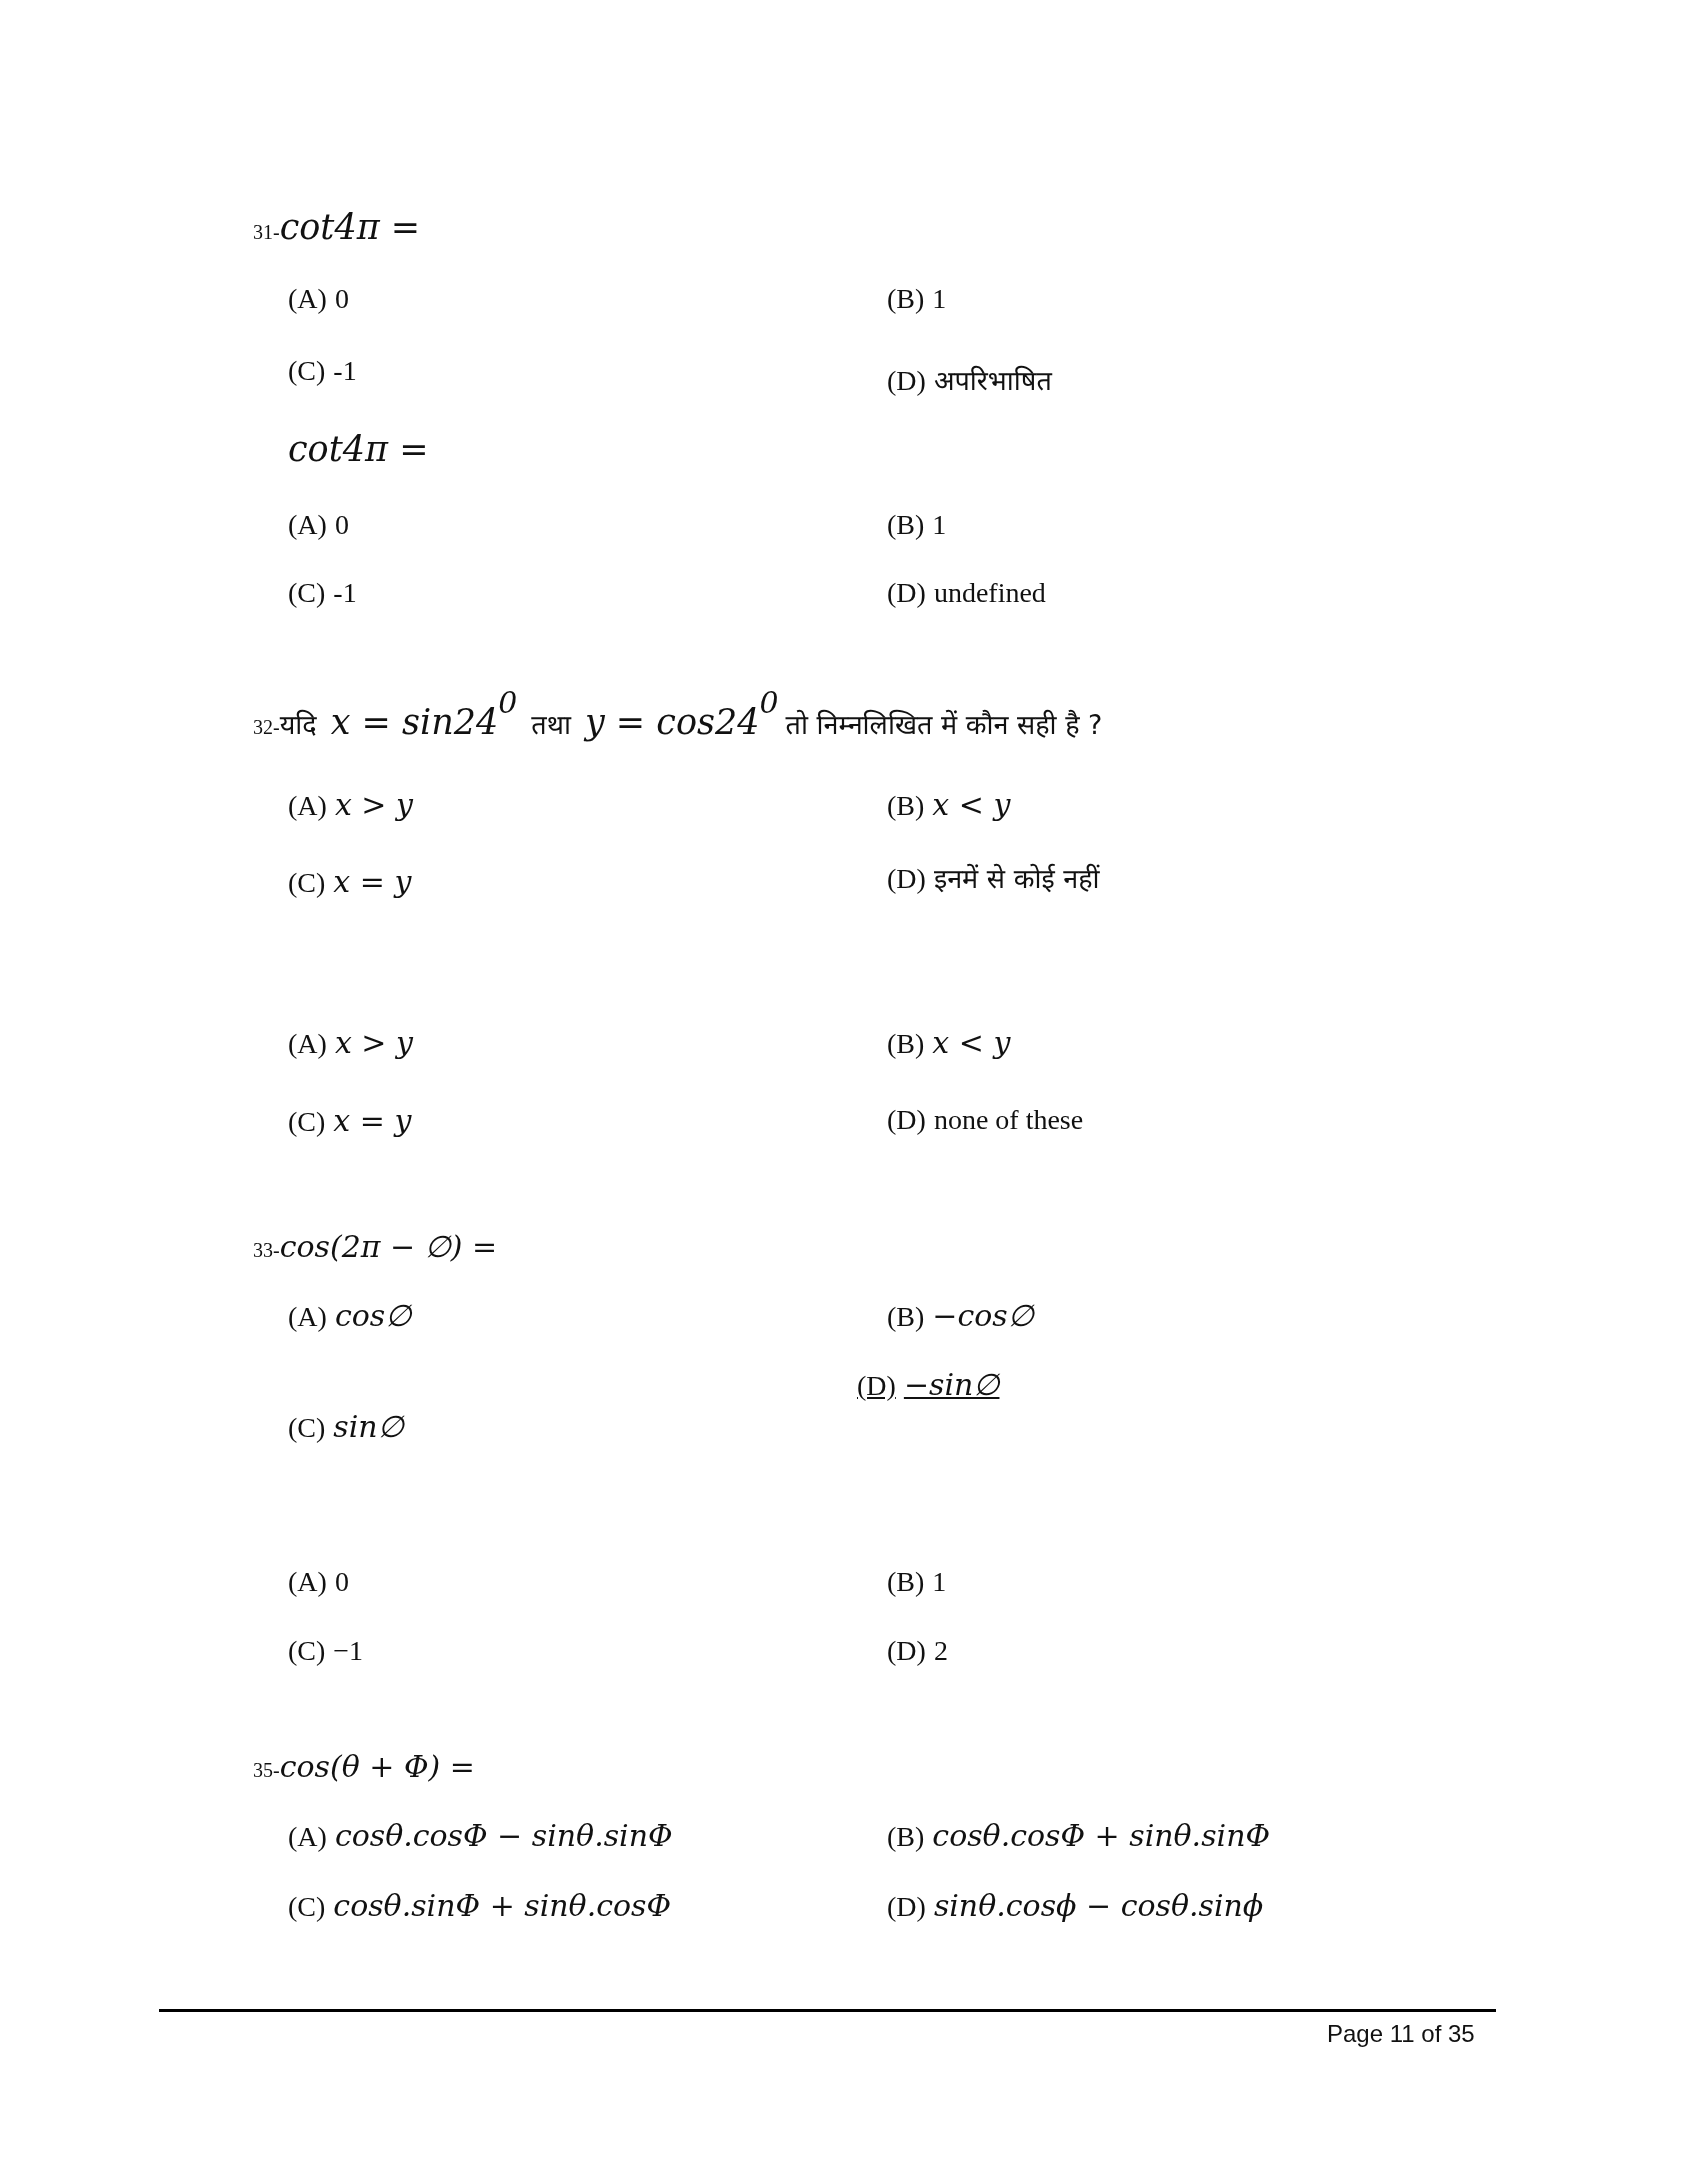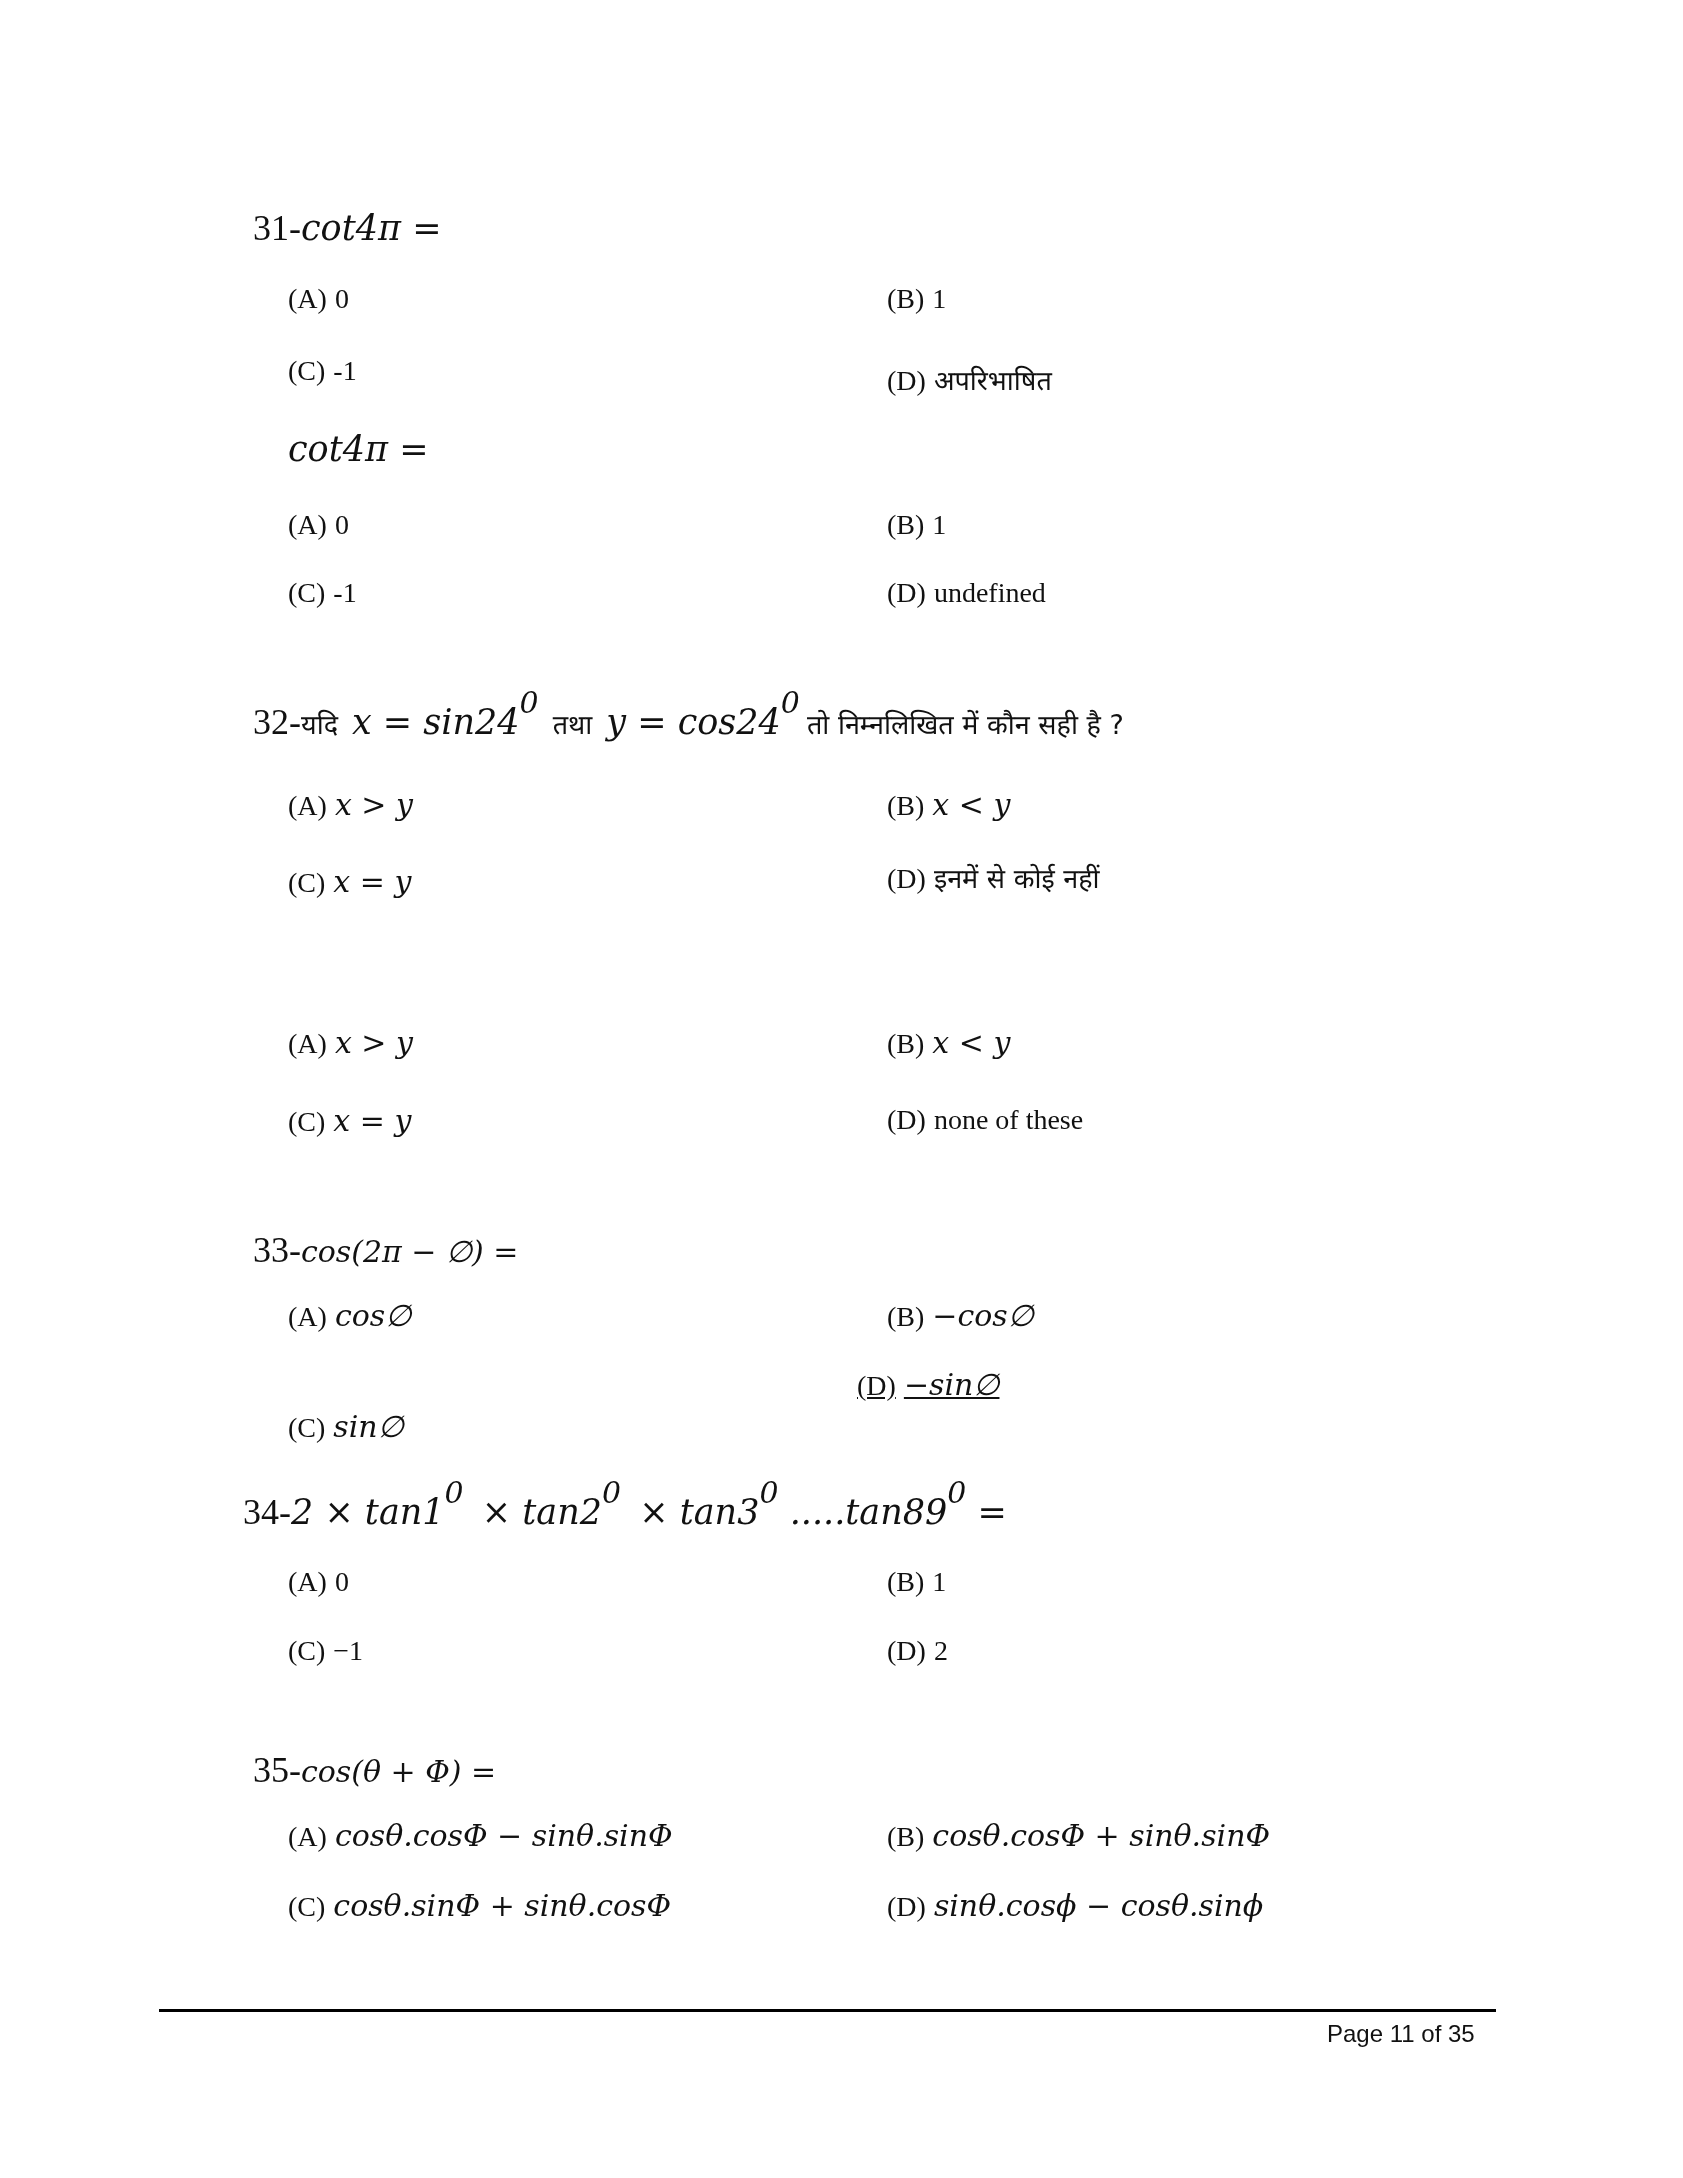--- a/index.html
+++ b/index.html
@@ -1,19 +1,19 @@
 <!DOCTYPE html>
 <html><head>
 <meta charset="utf-8">
 <style>
   html, body { margin: 0; padding: 0; background: #ffffff; }
   body { width: 1683px; height: 2178px; position: relative; overflow: hidden; color: #111111; }
   .page { position: absolute; left: 0; top: 0; width: 1683px; height: 2178px; background: #ffffff; }
   .line { position: absolute; white-space: nowrap; font-family: "Liberation Serif", "DejaVu Serif", serif; font-size: 28px; line-height: 1; }
-  .qnum { font-family: "Liberation Serif", serif; font-size: 36px; }
+  .qnum { font-family: "Liberation Serif", serif; font-size: 20px; }
   .math { font-family: "DejaVu Serif", "Liberation Serif", serif; font-style: italic; font-size: 30px; }
   .math.big { font-size: 35px; }
   sup { font-size: 0.6em; vertical-align: 0.7em; line-height: 0; }
   .hi { font-family: "DejaVu Sans", sans-serif; font-size: 27px; }
   .opt-label { font-family: "Liberation Serif", serif; font-size: 28px; margin-right: 8px; }
   .rule { position: absolute; left: 159px; top: 2009px; width: 1337px; height: 3px; background: #000000; }
   .footer { position: absolute; left: 1327px; top: 2020px; font-family: "Liberation Sans", "DejaVu Sans", sans-serif; font-size: 24px; white-space: nowrap; color: #111; }
   .footer b { font-weight: normal; }
 </style>
 </head>
@@ -91,23 +91,20 @@
   <div class="line" style="left:887px; top:1301px;">
     <span class="opt-label">(B)</span><span class="math">−cos∅</span>
   </div>
   <div class="line" style="left:288px; top:1370px;margin-top:42px;">
     <span class="opt-label">(C)</span><span class="math">sin∅</span>
   </div>
   <div class="line" style="left:857px; top:1370px;text-decoration:underline;">
     <span class="opt-label">(D)</span><span class="math">−sin∅</span>
   </div>
 
-  <div class="line" style="left:243px; top:1493px;">
-    <span class="qnum">34-</span><span class="math big">2 × tan1</span><sup class="math">0</sup>&nbsp;<span class="math big"> × tan2</span><sup class="math">0</sup>&nbsp;<span class="math big"> × tan3</span><sup class="math">0</sup><span class="math big"> .....tan89</span><sup class="math">0</sup><span class="math big"> =</span>
-  </div>
   <div class="line" style="left:288px; top:1568px;">
     <span class="opt-label">(A)</span><span>0</span>
   </div>
   <div class="line" style="left:887px; top:1568px;">
     <span class="opt-label">(B)</span><span>1</span>
   </div>
   <div class="line" style="left:288px; top:1637px;text-align:right;">
     <span class="opt-label">(C)</span><span>−1</span>
   </div>
   <div class="line" style="left:887px; top:1637px;">

